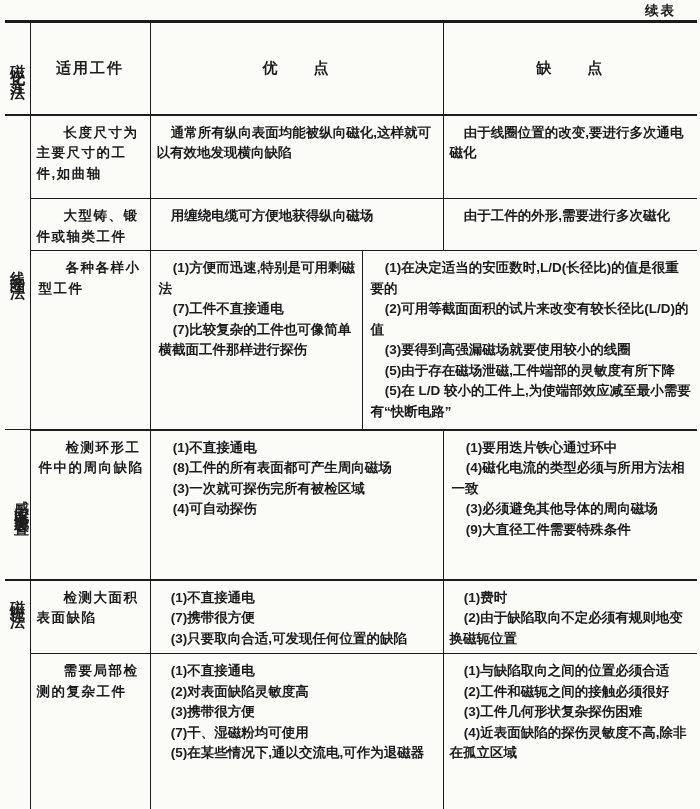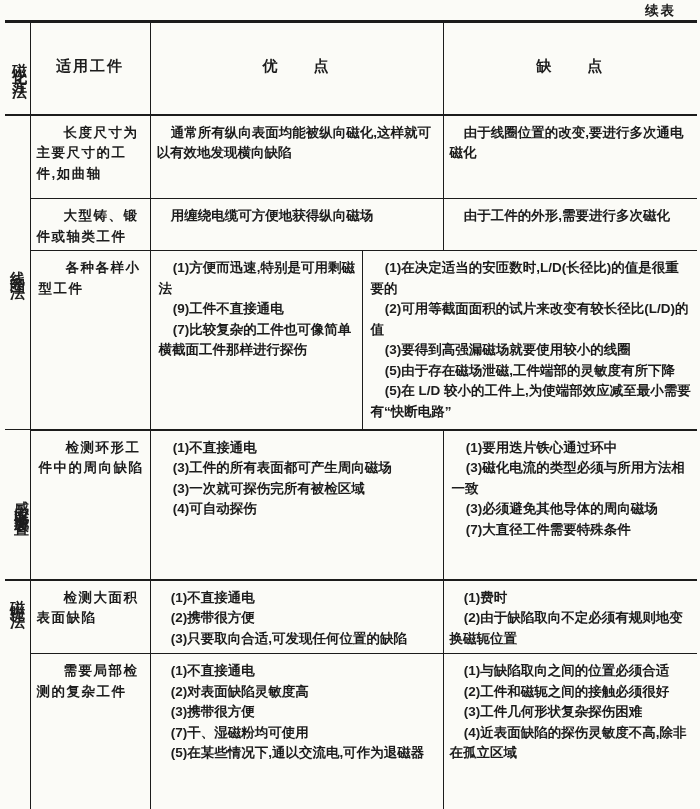--- a/index.html
+++ b/index.html
@@ -27,21 +27,21 @@
     border-bottom:1.4px solid #1c1c1c;
     vertical-align:top;
     padding:7px 5px 3px 6px;
     font-size:13.5px;line-height:20.5px;font-weight:bold;
     overflow:hidden;
   }
   td.last{border-right:none;}
   tr.hdr td{
     border-bottom:2.5px solid #1c1c1c;
     text-align:center;vertical-align:middle;
-    font-size:15px;letter-spacing:2px;padding:2px;font-family:Liberation Mono, monospace;
+    font-size:15px;letter-spacing:2px;padding:2px;
   }
   td.method{
     text-align:center;vertical-align:middle;padding:3px 0;
   }
   td.method-top{vertical-align:top;padding-top:7px;}
   .vert{
     writing-mode:vertical-rl;text-orientation:upright;
     display:inline-block;
     font-size:15px;font-weight:bold;letter-spacing:7px;line-height:1.1;
   }
@@ -100,63 +100,63 @@
       <p>由于工件的外形,需要进行多次磁化</p>
     </td>
   </tr>
 
   <tr class="sec" style="height:179px">
     <td class="wp">
       <p>各种各样小型工件</p>
     </td>
     <td>
       <p>(1)方便而迅速,特别是可用剩磁法</p>
-      <p>(9)工件不直接通电</p>
+      <p>(7)工件不直接通电</p>
       <p>(7)比较复杂的工件也可像简单横截面工件那样进行探伤</p>
     </td>
     <td colspan="2" class="last">
       <p>(1)在决定适当的安匝数时,L/D(长径比)的值是很重要的</p>
       <p>(2)可用等截面面积的试片来改变有较长径比(L/D)的值</p>
       <p>(3)要得到高强漏磁场就要使用较小的线圈</p>
       <p>(5)由于存在磁场泄磁,工件端部的灵敏度有所下降</p>
       <p>(5)在 L/D 较小的工件上,为使端部效应减至最小需要有“快断电路”</p>
     </td>
   </tr>
 
   <tr class="sec" style="height:150px">
     <td class="method">
       <span class="vert tight">感应电流装置</span>
     </td>
     <td class="wp">
       <p>检测环形工件中的周向缺陷</p>
     </td>
     <td colspan="2">
       <p>(1)不直接通电</p>
-      <p>(3)工件的所有表面都可产生周向磁场</p>
+      <p>(8)工件的所有表面都可产生周向磁场</p>
       <p>(3)一次就可探伤完所有被检区域</p>
       <p>(4)可自动探伤</p>
     </td>
     <td class="last">
       <p>(1)要用迭片铁心通过环中</p>
-      <p>(3)磁化电流的类型必须与所用方法相一致</p>
+      <p>(4)磁化电流的类型必须与所用方法相一致</p>
       <p>(3)必须避免其他导体的周向磁场</p>
-      <p>(7)大直径工件需要特殊条件</p>
+      <p>(9)大直径工件需要特殊条件</p>
     </td>
   </tr>
 
   <tr style="height:74px">
     <td class="method method-top" rowspan="2">
       <span class="vert">磁轭法</span>
     </td>
     <td class="wp">
       <p>检测大面积表面缺陷</p>
     </td>
     <td colspan="2">
       <p>(1)不直接通电</p>
-      <p>(2)携带很方便</p>
+      <p>(7)携带很方便</p>
       <p>(3)只要取向合适,可发现任何位置的缺陷</p>
     </td>
     <td class="last">
       <p>(1)费时</p>
       <p>(2)由于缺陷取向不定必须有规则地变换磁轭位置</p>
     </td>
   </tr>
 
   <tr style="height:156px">
     <td class="wp">

